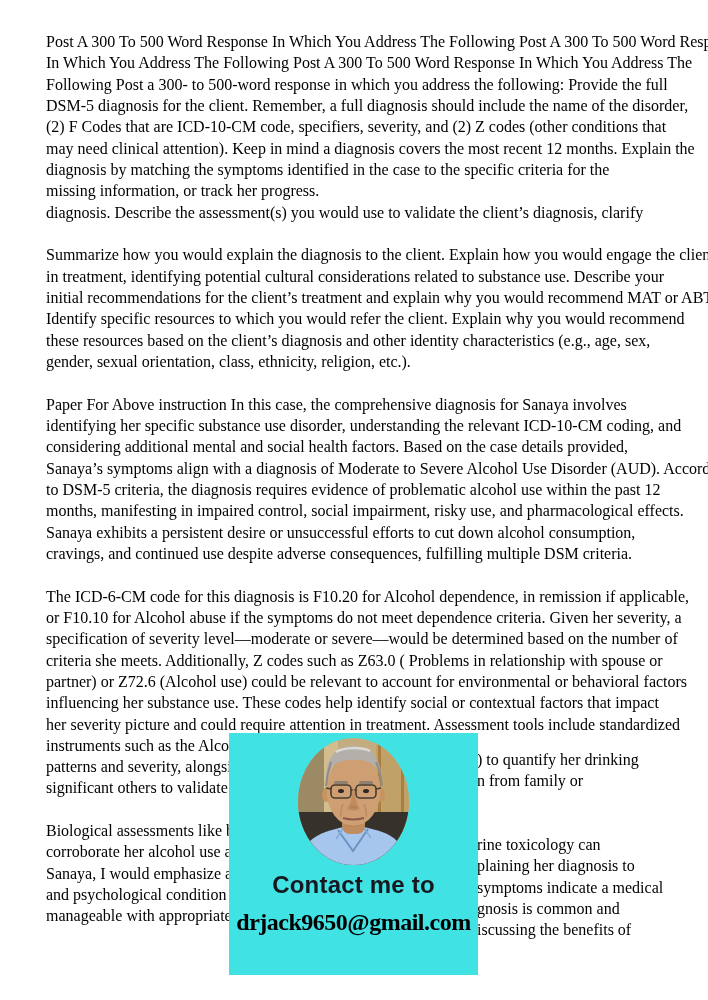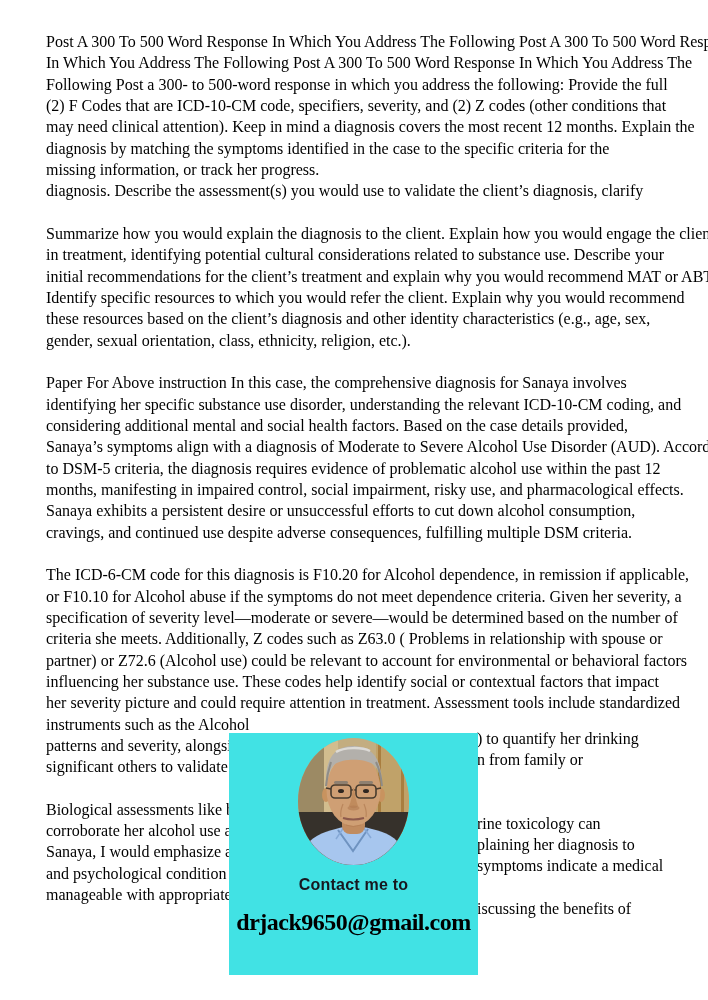--- a/index.html
+++ b/index.html
@@ -9,33 +9,34 @@
        font-size:16px;line-height:21.33px;}
   .para{margin:0 0 21.33px 0;}
   .line{white-space:nowrap;position:relative;height:21.33px;}
   .line .frag-right{position:absolute;left:431px;top:14px;}
   
   #overlay{position:absolute;left:229px;top:733px;width:249px;height:242px;
            display:flex;flex-direction:column;align-items:center;}
   #portrait{width:111px;height:127px;margin-top:5px;flex:0 0 auto;}
   #contact-title{margin-top:6px;text-align:right;
       font-family:"Liberation Sans","DejaVu Sans",sans-serif;
-      font-weight:bold;font-size:16px;line-height:28px;letter-spacing:.2px;}
+      font-weight:bold;font-size:24px;line-height:28px;letter-spacing:.2px;}
   #contact-email{margin-top:10px;text-align:center;
       font-family:"Liberation Serif","DejaVu Serif",serif;
       font-weight:bold;font-size:24px;letter-spacing:-0.5px;}
 </style>
 </head>
 <body>
 
 <div id="doc" style="color: rgb(0, 0, 0);">
     <div class="para">
       <div class="line">Post A 300 To 500 Word Response In Which You Address The Following Post A 300 To 500 Word Response</div>
       <div class="line">In Which You Address The Following Post A 300 To 500 Word Response In Which You Address The</div>
       <div class="line">Following Post a 300- to 500-word response in which you address the following: Provide the full</div>
+      <div class="line">DSM-5 diagnosis for the client. Remember, a full diagnosis should include the name of the disorder,</div>
       <div class="line">(2) F Codes that are ICD-10-CM code, specifiers, severity, and (2) Z codes (other conditions that</div>
       <div class="line">may need clinical attention). Keep in mind a diagnosis covers the most recent 12 months. Explain the</div>
       <div class="line">diagnosis by matching the symptoms identified in the case to the specific criteria for the</div>
       <div class="line">missing information, or track her progress.</div>
       <div class="line">diagnosis. Describe the assessment(s) you would use to validate the client’s diagnosis, clarify</div>
     </div>
     <div class="para">
       <div class="line">Summarize how you would explain the diagnosis to the client. Explain how you would engage the client</div>
       <div class="line">in treatment, identifying potential cultural considerations related to substance use. Describe your</div>
       <div class="line">initial recommendations for the client’s treatment and explain why you would recommend MAT or ABT.</div>
@@ -62,21 +63,21 @@
       <div class="line">influencing her substance use. These codes help identify social or contextual factors that impact</div>
       <div class="line">her severity picture and could require attention in treatment. Assessment tools include standardized</div>
       <div class="line"><span class="frag-left">instruments such as the Alcohol</span><span class="frag-right">) to quantify her drinking</span></div>
       <div class="line"><span class="frag-left">patterns and severity, alongside</span><span class="frag-right">n from family or</span></div>
       <div class="line"><span class="frag-left">significant others to validate her</span><span class="frag-right"></span></div>
     </div>
     <div class="para">
       <div class="line"><span class="frag-left">Biological assessments like bloo</span><span class="frag-right">rine toxicology can</span></div>
       <div class="line"><span class="frag-left">corroborate her alcohol use and</span><span class="frag-right">plaining her diagnosis to</span></div>
       <div class="line"><span class="frag-left">Sanaya, I would emphasize a no</span><span class="frag-right">symptoms indicate a medical</span></div>
-      <div class="line"><span class="frag-left">and psychological condition tha</span></div>
+      <div class="line"><span class="frag-left">and psychological condition tha</span><span class="frag-right">gnosis is common and</span></div>
       <div class="line"><span class="frag-left">manageable with appropriate su</span><span class="frag-right">iscussing the benefits of</span></div>
     </div>
   </div>
 
 <div id="overlay" style="background: rgb(65, 226, 228);">
   <svg id="portrait" viewBox="0 0 111 127" xmlns="http://www.w3.org/2000/svg">
     <defs>
         <clipPath id="ovalClip">
           <ellipse cx="55.5" cy="63.5" rx="55.5" ry="63.5"></ellipse>
         </clipPath>

